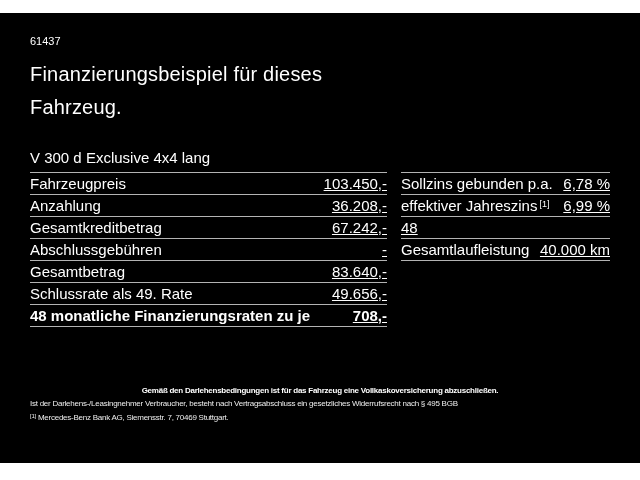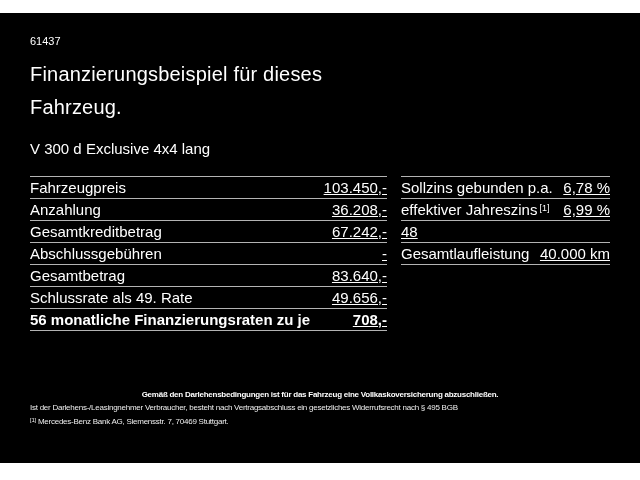--- a/index.html
+++ b/index.html
@@ -28,28 +28,28 @@
   .title {
     margin-top: 10px;
     font-size: 20px;
     line-height: 33px;
     font-weight: 400;
     color: #ffffff;
     letter-spacing: 0.2px;
   }
   .title span { display: block; }
   .subtitle {
-    margin-top: 17px;
+    margin-top: 26px;
     font-size: 15px;
     line-height: 16px;
     color: #ffffff;
   }
 
   .columns {
-    margin-top: 19px;
+    margin-top: 6px;
     display: flex;
     align-items: flex-start;
   }
   .table { border-bottom: 1px solid #b3b3b3; }
   .table-left  { width: 357px; margin-right: 14px; }
   .table-right { width: 209px; }
   .row {
     height: 22px;
     display: flex;
     align-items: center;
@@ -119,21 +119,21 @@
           </div>
           <div class="row">
             <span class="lbl">Gesamtbetrag</span>
             <span class="val">83.640,-</span>
           </div>
           <div class="row">
             <span class="lbl">Schlussrate als 49. Rate</span>
             <span class="val">49.656,-</span>
           </div>
           <div class="row bold">
-            <span class="lbl">56 monatliche Finanzierungsraten zu je</span>
+            <span class="lbl">48 monatliche Finanzierungsraten zu je</span>
             <span class="val">708,-</span>
           </div>
         </div>
 
         <div class="table table-right">
           <div class="row">
             <span class="lbl">Sollzins gebunden p.a.</span>
             <span class="val">6,78 %</span>
           </div>
           <div class="row">

